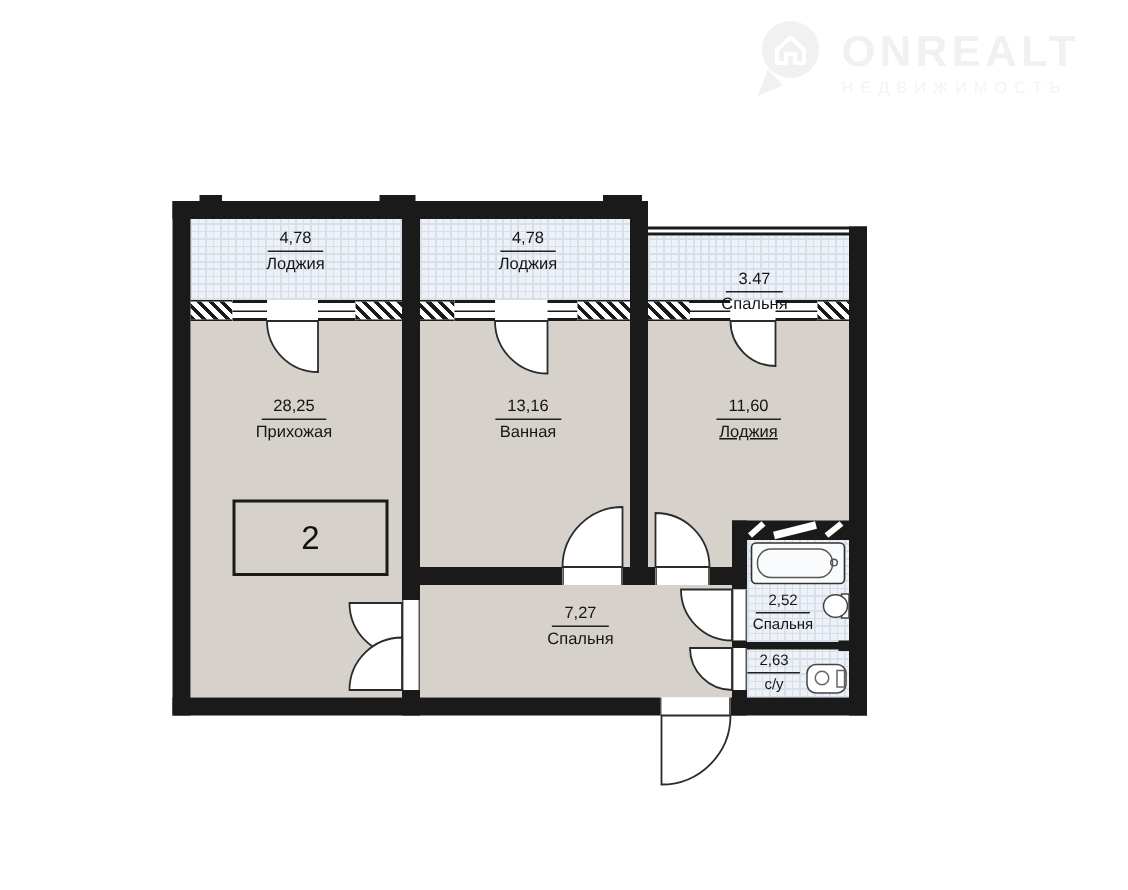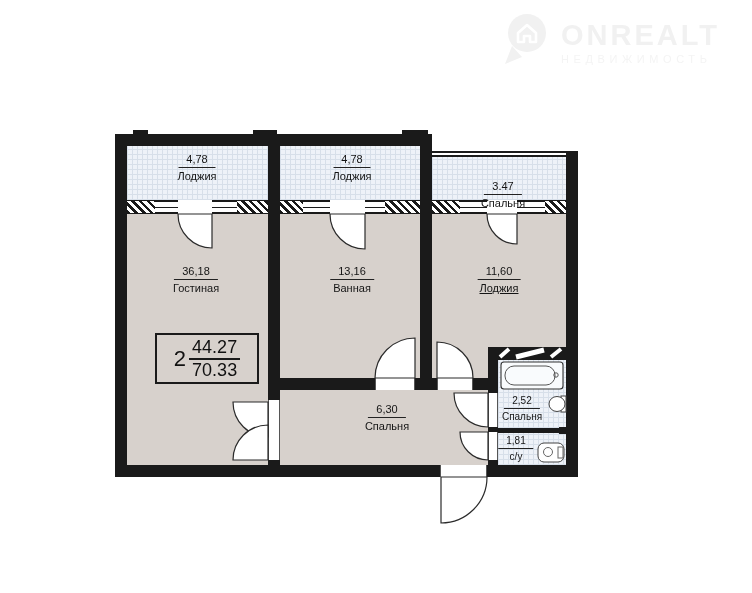--- a/index.html
+++ b/index.html
@@ -165,46 +165,42 @@
     </div>
     <div class="rlabel" style="left:237px;top:22px;">
       <span class="num">4,78</span>
       <span class="nm">Лоджия</span>
     </div>
     <div class="rlabel" style="left:388px;top:49px;">
       <span class="num">3.47</span>
       <span class="nm">Спальня</span>
     </div>
     <div class="rlabel" style="left:81px;top:134px;">
-      <span class="num">36,18</span>
-      <span class="nm">Гостиная</span>
+      <span class="num">28,25</span>
+      <span class="nm">Прихожая</span>
     </div>
     <div class="rlabel" style="left:237px;top:134px;">
       <span class="num">13,16</span>
       <span class="nm">Ванная</span>
     </div>
     <div class="rlabel" style="left:384px;top:134px;text-decoration:underline;">
       <span class="num">11,60</span>
       <span class="nm">Лоджия</span>
     </div>
     <div class="rlabel" style="left:272px;top:272px;">
-      <span class="num">6,30</span>
+      <span class="num">7,27</span>
       <span class="nm">Спальня</span>
     </div>
     <div class="rlabel" style="left:407px;top:264px;font-size:10px;">
       <span class="num">2,52</span>
       <span class="nm">Спальня</span>
     </div>
     <div class="rlabel" style="left:401px;top:304px;font-size:10px;">
-      <span class="num">1,81</span>
+      <span class="num">2,63</span>
       <span class="nm">с/у</span>
     </div>
 
     <div class="aptbox">
       <span class="cnt">2</span>
-      <span class="fr">
-        <span class="top">44.27</span>
-        <span class="bot">70.33</span>
-      </span>
     </div>
 
   </div>
 </div>
 
 </body></html>

